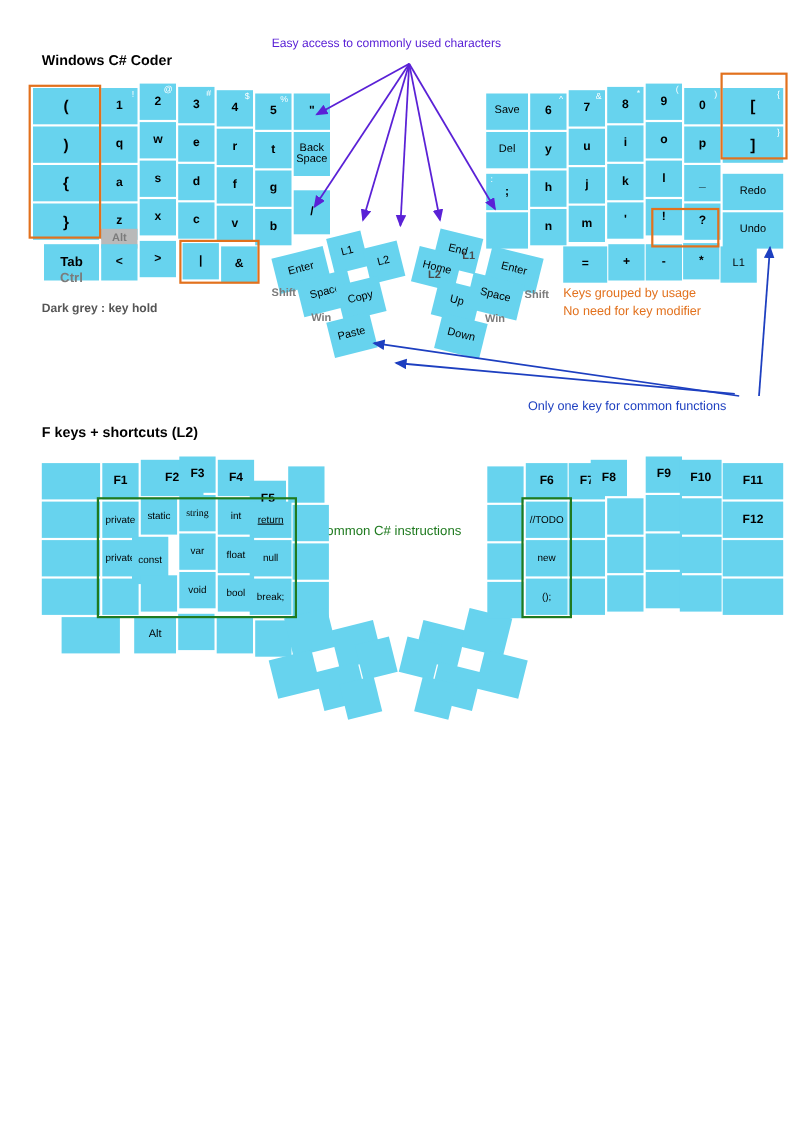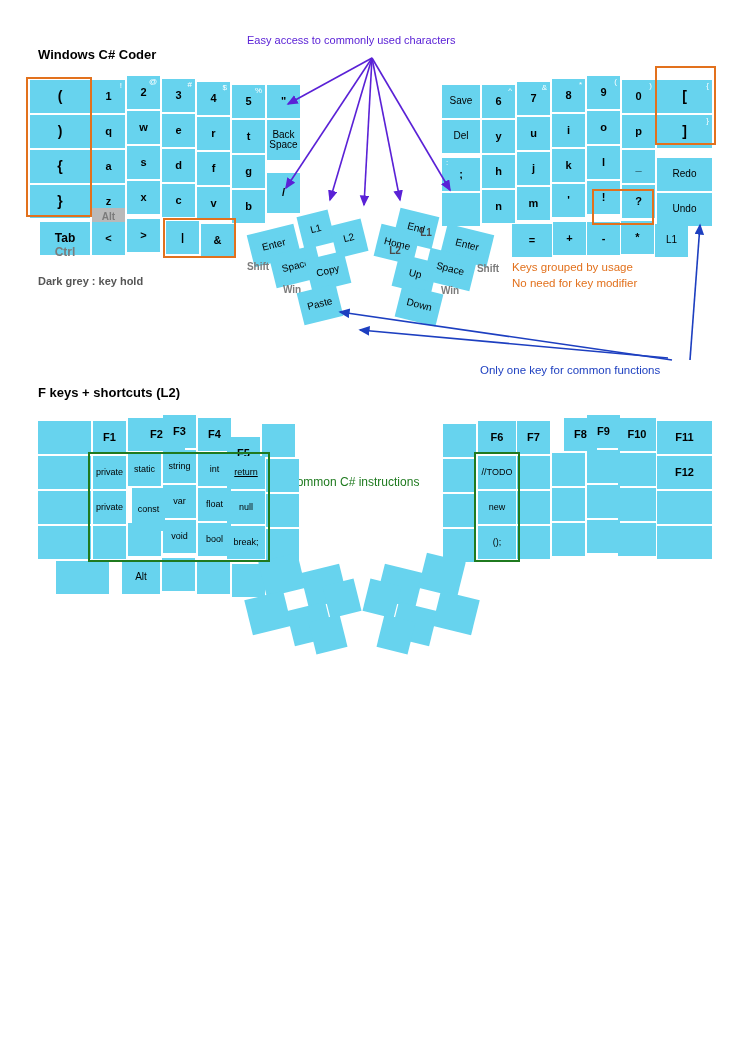--- a/index.html
+++ b/index.html
@@ -389,35 +389,35 @@
       <span>F5</span>
     </div>
   <div class="key blank" style="left:262px;top:424px;width:33px;height:33px;"></div>
 
   <div class="key tiny" style="left:93px;top:456px;width:33px;height:33px;">
       <span>private</span>
     </div>
   <div class="key tiny" style="left:128px;top:453px;width:33px;height:33px;">
       <span>static</span>
     </div>
-  <div class="key tiny" style="left:163px;top:450px;width:33px;height:33px;">
+  <div class="key tiny" style="left:163px;top:450px;width:33px;height:33px;font-family:Liberation Serif, serif;">
       <span>string</span>
     </div>
   <div class="key tiny" style="left:198px;top:453px;width:33px;height:33px;">
       <span>int</span>
     </div>
   <div class="key tiny" style="left:227px;top:456px;width:38px;height:33px;text-decoration:underline;">
       <span>return</span>
     </div>
   <div class="key blank" style="left:266px;top:459px;width:33px;height:33px;"></div>
 
   <div class="key tiny" style="left:93px;top:491px;width:33px;height:33px;">
       <span>private</span>
     </div>
-  <div class="key tiny" style="left:132px;top:488px;width:33px;height:43px;">
+  <div class="key tiny" style="left:120px;top:488px;width:33px;height:43px;">
       <span>const</span>
     </div>
   <div class="key tiny" style="left:163px;top:485px;width:33px;height:33px;">
       <span>var</span>
     </div>
   <div class="key tiny" style="left:198px;top:488px;width:33px;height:33px;">
       <span>float</span>
     </div>
   <div class="key tiny" style="left:227px;top:491px;width:38px;height:33px;">
       <span>null</span>
@@ -466,21 +466,21 @@
   <div class="key blank" style="left:443px;top:459px;width:33px;height:33px;"></div>
   <div class="key blank" style="left:443px;top:494px;width:33px;height:33px;"></div>
   <div class="key blank" style="left:443px;top:529px;width:33px;height:33px;"></div>
 
   <div class="key med" style="left:478px;top:421px;width:38px;height:33px;">
       <span>F6</span>
     </div>
   <div class="key med" style="left:517px;top:421px;width:33px;height:33px;">
       <span>F7</span>
     </div>
-  <div class="key med" style="left:564px;top:418px;width:33px;height:33px;">
+  <div class="key med" style="left:537px;top:418px;width:33px;height:33px;">
       <span>F8</span>
     </div>
   <div class="key med" style="left:587px;top:415px;width:33px;height:33px;">
       <span>F9</span>
     </div>
   <div class="key med" style="left:618px;top:418px;width:38px;height:33px;">
       <span>F10</span>
     </div>
   <div class="key med" style="left:657px;top:421px;width:55px;height:33px;">
       <span>F11</span>

